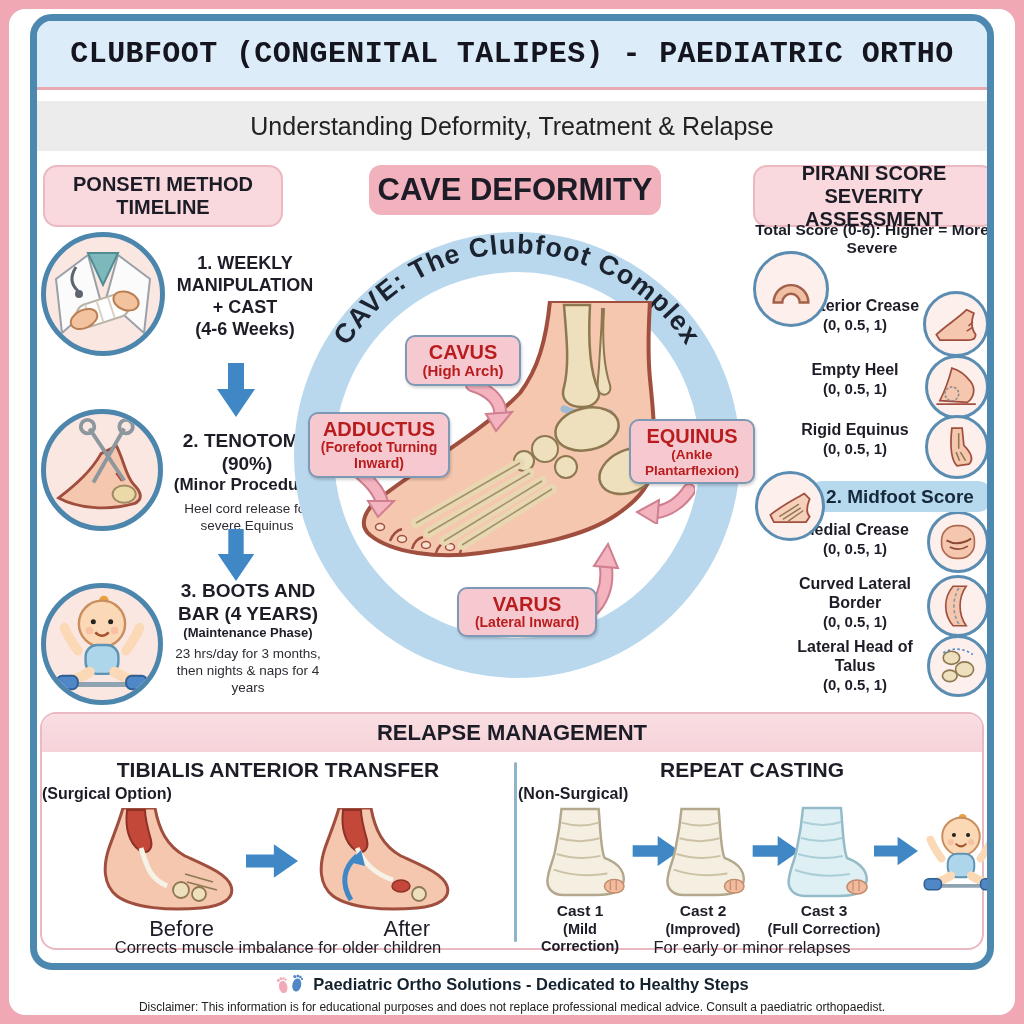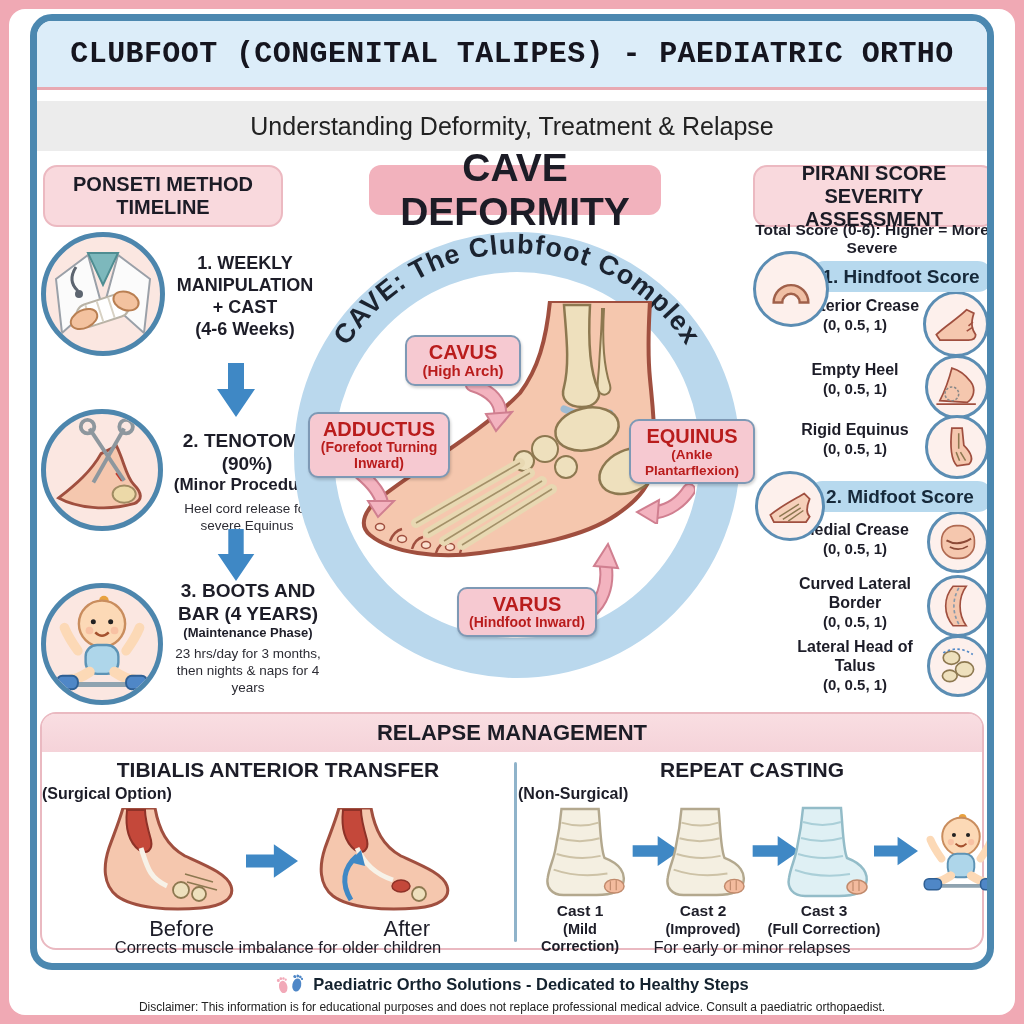--- a/index.html
+++ b/index.html
@@ -29,21 +29,21 @@
     font-size:25px;color:#222;
   }
   .main{position:relative;height:560px;}
   
   .pinkbox{
     background:#f9d9dd;border:2px solid #ecb9c1;border-radius:14px;
     font-weight:bold;text-align:center;color:#1c1c26;
     display:flex;flex-direction:column;align-items:center;justify-content:center;
   }
   .cave-title{
-    background:#f2b2bd;border:none;border-radius:12px;font-size:39px;
+    background:#f2b2bd;border:none;border-radius:12px;font-size:31px;
   }
   
   .step-circle{
     border-radius:50%;border:5px solid #4d86ad;background:#fbe7e1;
     display:flex;align-items:center;justify-content:center;box-sizing:border-box;overflow:hidden;
   }
   .step-text{text-align:center;line-height:1.22;}
   .step-title{font-weight:bold;font-size:18px;text-align:center;}
   .step-sub{font-weight:bold;font-size:16.5px;}
   .step-sub.big{font-size:18px;}
@@ -254,31 +254,28 @@
     <div class="abs label-box" style="left:271px;top:261px;width:126px;z-index:3;">
       <div class="label-name">ADDUCTUS</div>
       <div class="label-desc">(Forefoot Turning Inward)</div>
     </div>
     <div class="abs label-box" style="left:592px;top:268px;width:110px;z-index:3;">
       <div class="label-name">EQUINUS</div>
       <div class="label-desc" style="font-size:13.5px;">(Ankle Plantarflexion)</div>
     </div>
     <div class="abs label-box" style="left:420px;top:436px;width:124px;z-index:3;">
       <div class="label-name">VARUS</div>
-      <div class="label-desc">(Hindfoot Inward)</div>
+      <div class="label-desc">(Lateral Inward)</div>
     </div>
 
     <div class="abs pinkbox" style="left:716px;top:14px;width:238px;height:58px;font-size:20px;line-height:1.15;">
       <span>PIRANI SCORE SEVERITY ASSESSMENT</span>
     </div>
     <div class="abs total-note" style="left:708px;top:70px;width:254px;">Total Score (0-6): Higher = More Severe</div>
 
-    <div class="abs bluepill" style="left:772px;top:110px;width:184px;height:31px;z-index:1;">
-      <span>1. Hindfoot Score</span>
-    </div>
     <div class="abs picon" style="left:716px;top:100px;width:76px;height:76px;z-index:2;">
       <svg width="54" height="54" viewBox="0 0 56 56">
         <path d="M10,42 A18,18 0 0 1 46,42 L37,42 A9,9 0 0 0 19,42 Z" fill="#f0bfa4" stroke="#a0604a" stroke-width="2.5"></path>
       </svg>
     </div>
 
     <div class="abs prow-label" style="left:752px;top:146px;width:132px;">
       <div class="prow-name">Posterior Crease</div>
       <div class="prow-score">(0, 0.5, 1)</div>
     </div>

